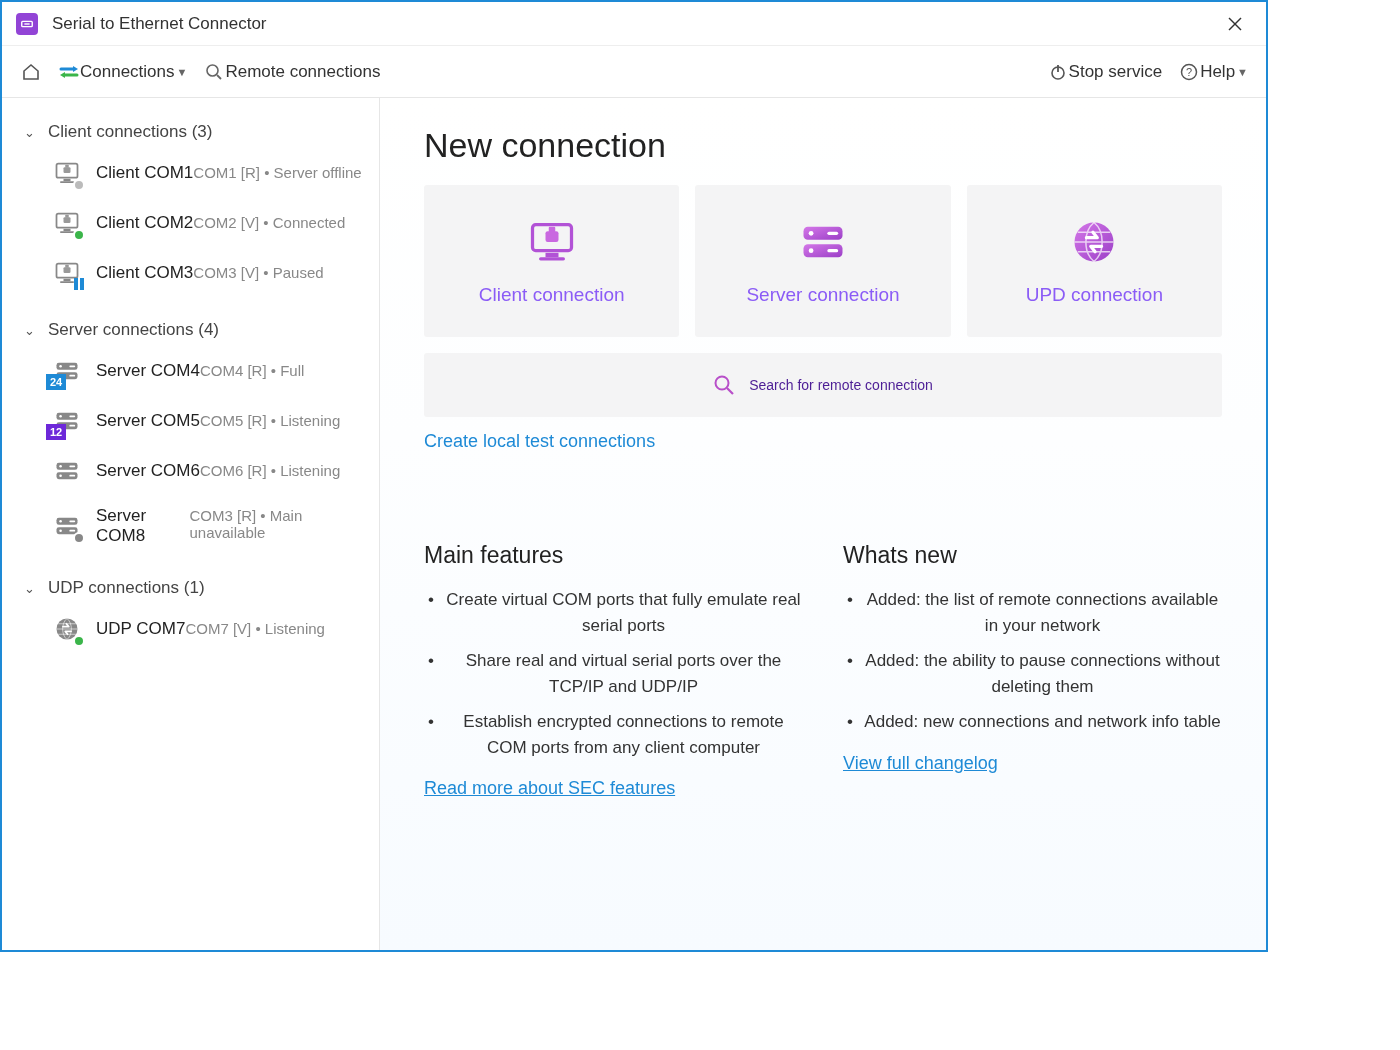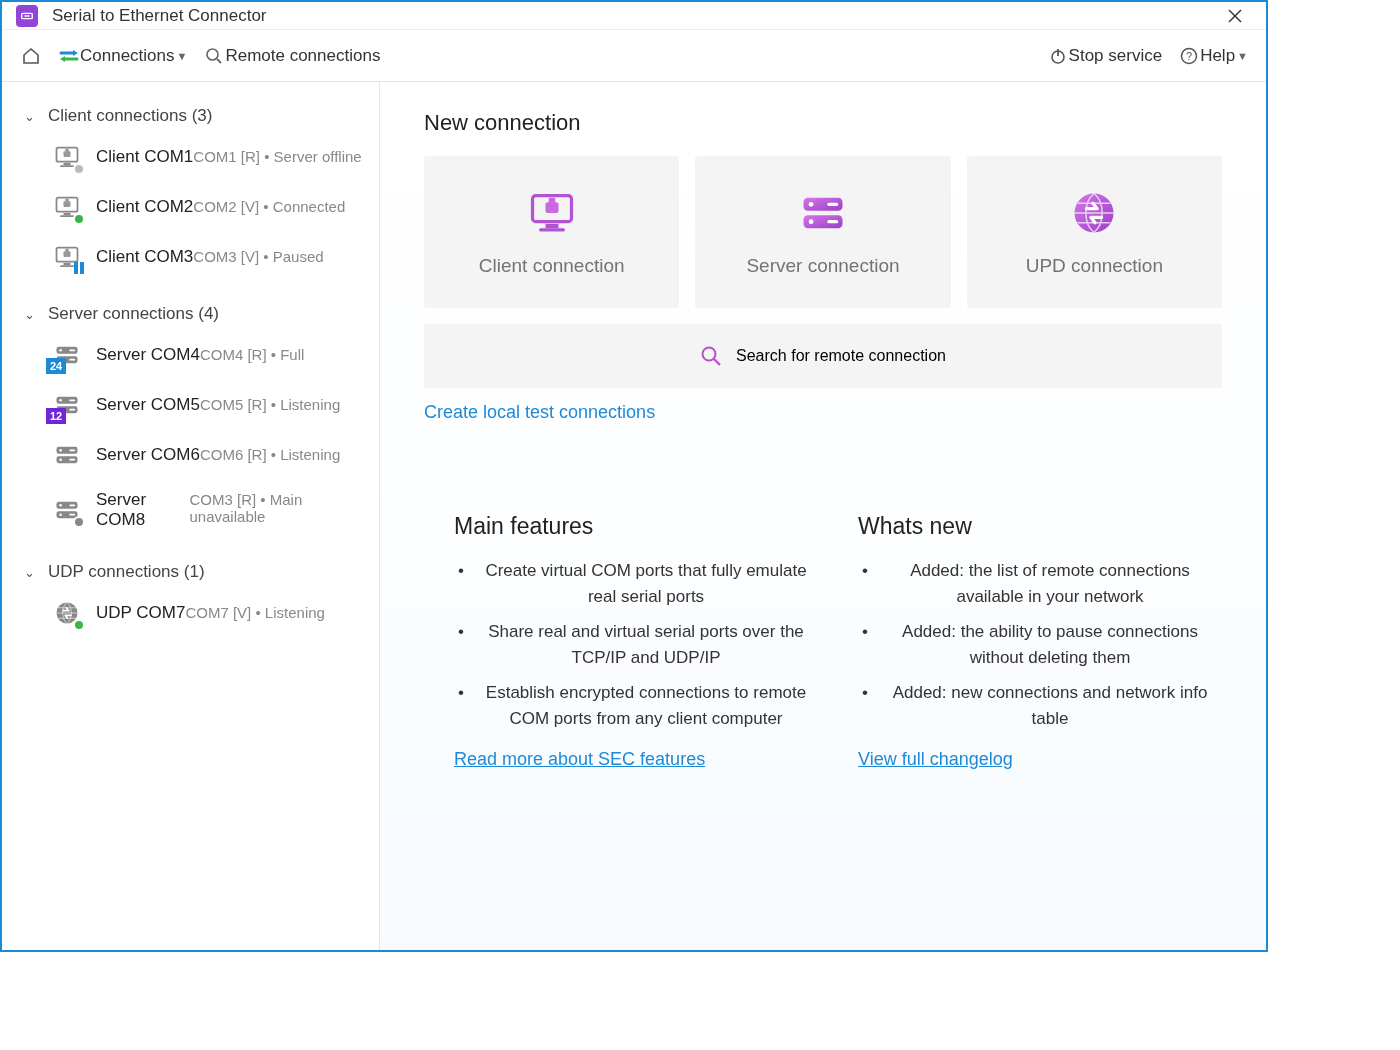--- a/index.html
+++ b/index.html
@@ -13,21 +13,21 @@
     height: 952px;
     overflow: hidden;
     display: flex;
     flex-direction: column;
   }
   
   .titlebar {
     display: flex;
     align-items: center;
     padding: 8px 14px;
-    height: 28px;
+    height: 44px;
     border-bottom: 1px solid #eee;
     background: #fff;
   }
   .app-icon {
     width: 22px; height: 22px;
     background: #9244d6;
     border-radius: 4px;
     display: flex; align-items: center; justify-content: center;
     margin-right: 14px;
   }
@@ -124,58 +124,57 @@
   .conn-name { font-size: 17px; color: #222; }
   .conn-sub { font-size: 15px; color: #888; margin-top: 1px; }
   
   .main {
     flex: 1;
     padding: 28px 44px;
     overflow-y: auto;
     background: linear-gradient(#ffffff 0%, #fdfeff 40%, #f7fbff 100%);
   }
   .main h1 {
-    font-size: 22px; font-weight: 400; color: #222;
+    font-size: 34px; font-weight: 400; color: #222;
     margin-bottom: 20px;
   }
   .cards {
     display: flex; gap: 16px;
     margin-bottom: 16px;
   }
   .card {
     flex: 1;
     background: #f4f4f5;
     border-radius: 3px;
     height: 152px;
     display: flex; flex-direction: column;
     align-items: center; justify-content: center;
     gap: 16px;
     cursor: pointer;
   }
-  .card-label { font-size: 19px; color: #737373; }
+  .card-label { font-size: 19px; color: #8b5cf6; }
   .search-bar {
     background: #f4f4f5;
     border-radius: 3px;
     height: 64px;
     display: flex; align-items: center; justify-content: center;
     gap: 14px;
     cursor: pointer;
     margin-bottom: 14px;
   }
-  .search-bar .lbl { font-size: 16px; color: #000000; text-align: center; }
+  .search-bar .lbl { font-size: 14px; color: #4c1d95; text-align: center; }
   .link {
     color: #1e8ad6;
     font-size: 18px;
     cursor: pointer;
   }
   .link.u { text-decoration: underline; }
   .info-cols {
     display: flex; gap: 40px;
     margin-top: 90px;
-    margin-left: 30px;
   }
   .info-col { flex: 1; }
   .info-col h2 {
     font-size: 23px; font-weight: 400; color: #222;
     margin-bottom: 18px;
   }
   .info-col ul {
     list-style: none;
     margin-bottom: 18px;
     text-align: center;

